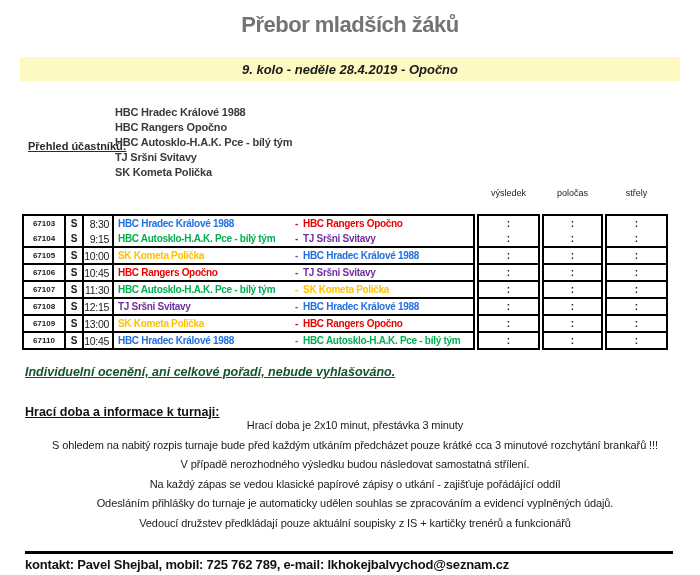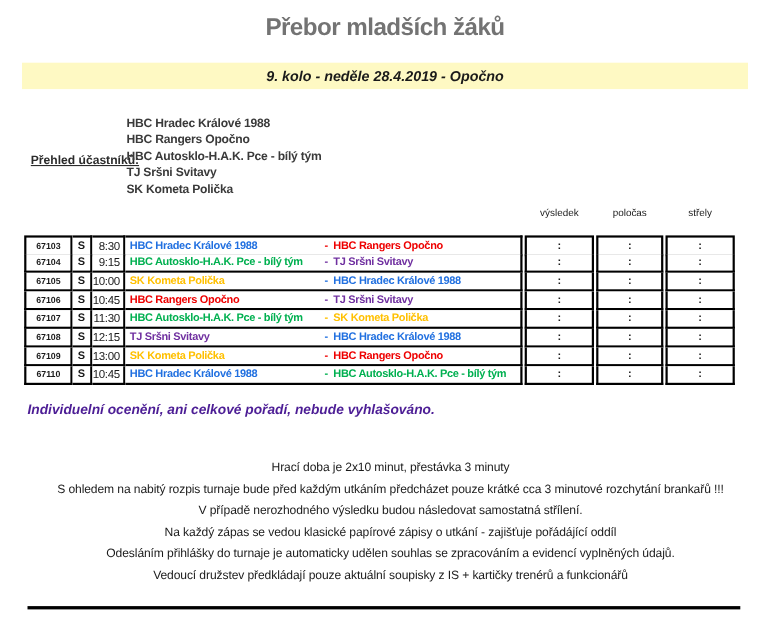--- a/index.html
+++ b/index.html
@@ -42,21 +42,21 @@
   .ctime{width:30px;font-size:10.5px;justify-content:flex-end;padding-right:3px;letter-spacing:-0.3px;}
   .cteams{width:361px;justify-content:flex-start;position:relative;padding-left:4px;
     font-size:10px;font-weight:bold;letter-spacing:-0.3px;white-space:nowrap;}
   .away{position:absolute;left:181px;white-space:nowrap;}
   .dash{margin-right:5px;}
   .cres,.chalf,.cshots{margin-left:2px;border-left:2px solid #000;font-size:10px;font-weight:bold;}
   .cres{width:63px;}
   .chalf{width:61px;}
   .cshots{width:63px;}
   .note{
-    position:absolute;left:25px;top:365px;font-size:12.5px;font-weight:bold;font-style:italic;color:#4c1d95;
+    position:absolute;left:25px;top:365px;font-size:12.5px;font-weight:bold;font-style:italic;color:#14532d;text-decoration:underline;
   }
   .info-heading{
     position:absolute;left:25px;top:405px;font-size:12.5px;font-weight:bold;
     text-decoration:underline;color:#111;
   }
   .info{position:absolute;left:25px;top:416px;width:660px;text-align:center;}
   .info-line{font-size:11px;line-height:19.5px;letter-spacing:-0.1px;color:#1b1b1b;white-space:nowrap;}
   .footer-rule{
     position:absolute;left:25px;top:551px;width:648px;height:0;border-top:3px solid #000;
   }
@@ -191,25 +191,27 @@
       </div>
       <div class="c cres">:</div>
       <div class="c chalf">:</div>
       <div class="c cshots">:</div>
     </div>
 
   </div>
 
   <div class="note">Individuelní ocenění, ani celkové pořadí, nebude vyhlašováno.</div>
 
+  <div class="info-heading">Hrací doba a informace k turnaji:</div>
 
   <div class="info">
     <div class="info-line">Hrací doba je 2x10 minut, přestávka 3 minuty</div>
     <div class="info-line">S ohledem na nabitý rozpis turnaje bude před každým utkáním předcházet pouze krátké cca 3 minutové rozchytání brankařů !!!</div>
     <div class="info-line">V případě nerozhodného výsledku budou následovat samostatná střílení.</div>
     <div class="info-line">Na každý zápas se vedou klasické papírové zápisy o utkání - zajišťuje pořádájící oddíl</div>
     <div class="info-line">Odesláním přihlášky do turnaje je automaticky udělen souhlas se zpracováním a evidencí vyplněných údajů.</div>
     <div class="info-line">Vedoucí družstev předkládají pouze aktuální soupisky z IS + kartičky trenérů a funkcionářů</div>
   </div>
 
   <div class="footer-rule"></div>
+  <div class="footer-text">kontakt: Pavel Shejbal, mobil: 725 762 789, e-mail: lkhokejbalvychod@seznam.cz</div>
 
 </div>
 
 </body></html>

